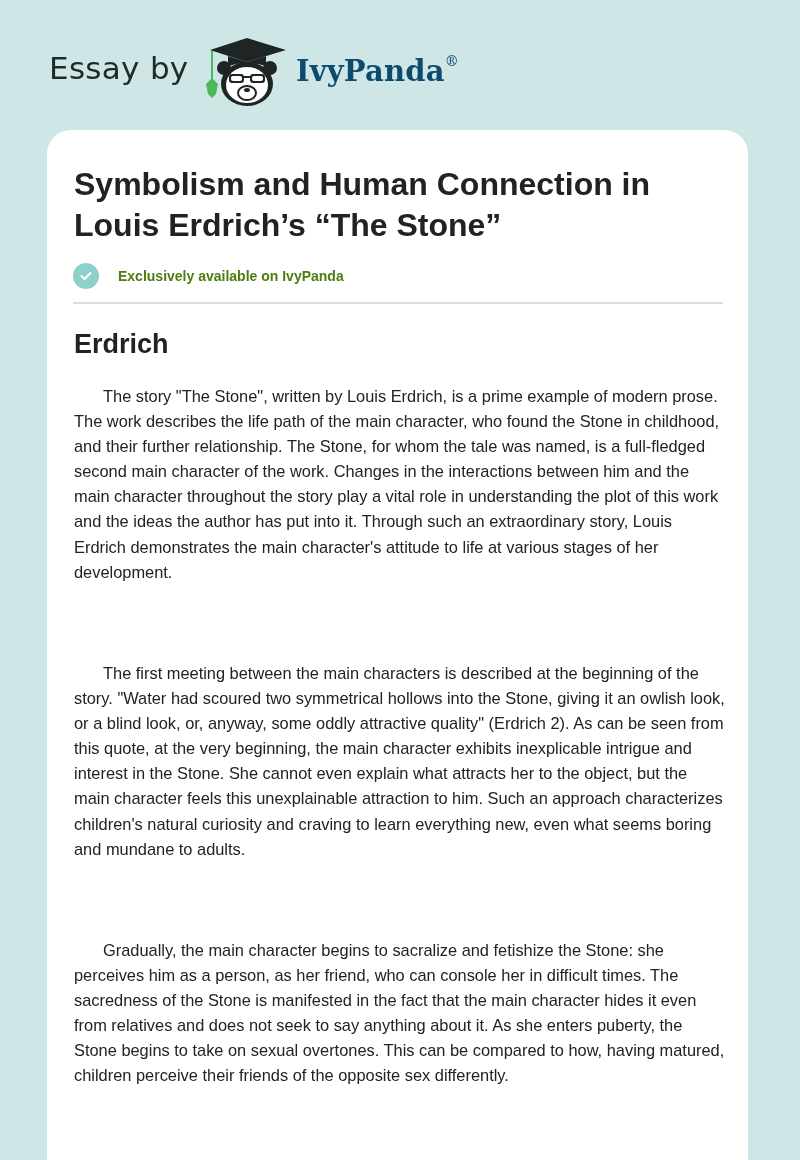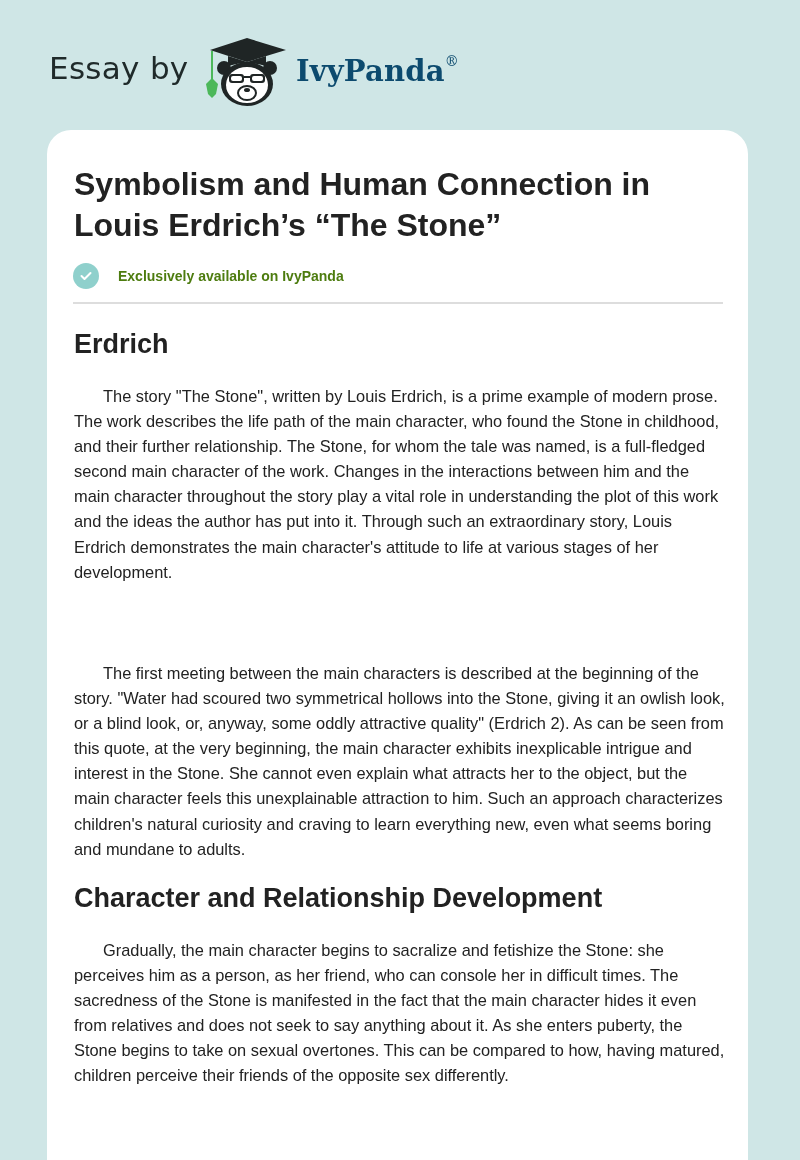--- a/index.html
+++ b/index.html
@@ -107,15 +107,14 @@
     <span class="badge-label">Exclusively available on IvyPanda</span>
   </div>
 
   <div class="divider"></div>
 
   <h2 class="section-h" style="top:198px">Erdrich</h2>
   <p class="para" style="top:254px">The story "The Stone", written by Louis Erdrich, is a prime example of modern prose. The work describes the life path of the main character, who found the Stone in childhood, and their further relationship. The Stone, for whom the tale was named, is a full-fledged second main character of the work. Changes in the interactions between him and the main character throughout the story play a vital role in understanding the plot of this work and the ideas the author has put into it. Through such an extraordinary story, Louis Erdrich demonstrates the main character's attitude to life at various stages of her development.</p>
 
   <p class="para" style="top:531px">The first meeting between the main characters is described at the beginning of the story. "Water had scoured two symmetrical hollows into the Stone, giving it an owlish look, or a blind look, or, anyway, some oddly attractive quality" (Erdrich 2). As can be seen from this quote, at the very beginning, the main character exhibits inexplicable intrigue and interest in the Stone. She cannot even explain what attracts her to the object, but the main character feels this unexplainable attraction to him. Such an approach characterizes children's natural curiosity and craving to learn everything new, even what seems boring and mundane to adults.</p>
 
-  <h2 class="section-h" style="top:752px">Character and Relationship Development</h2>
   <p class="para" style="top:808px">Gradually, the main character begins to sacralize and fetishize the Stone: she perceives him as a person, as her friend, who can console her in difficult times. The sacredness of the Stone is manifested in the fact that the main character hides it even from relatives and does not seek to say anything about it. As she enters puberty, the Stone begins to take on sexual overtones. This can be compared to how, having matured, children perceive their friends of the opposite sex differently.</p>
 </div>
 
 </body></html>

